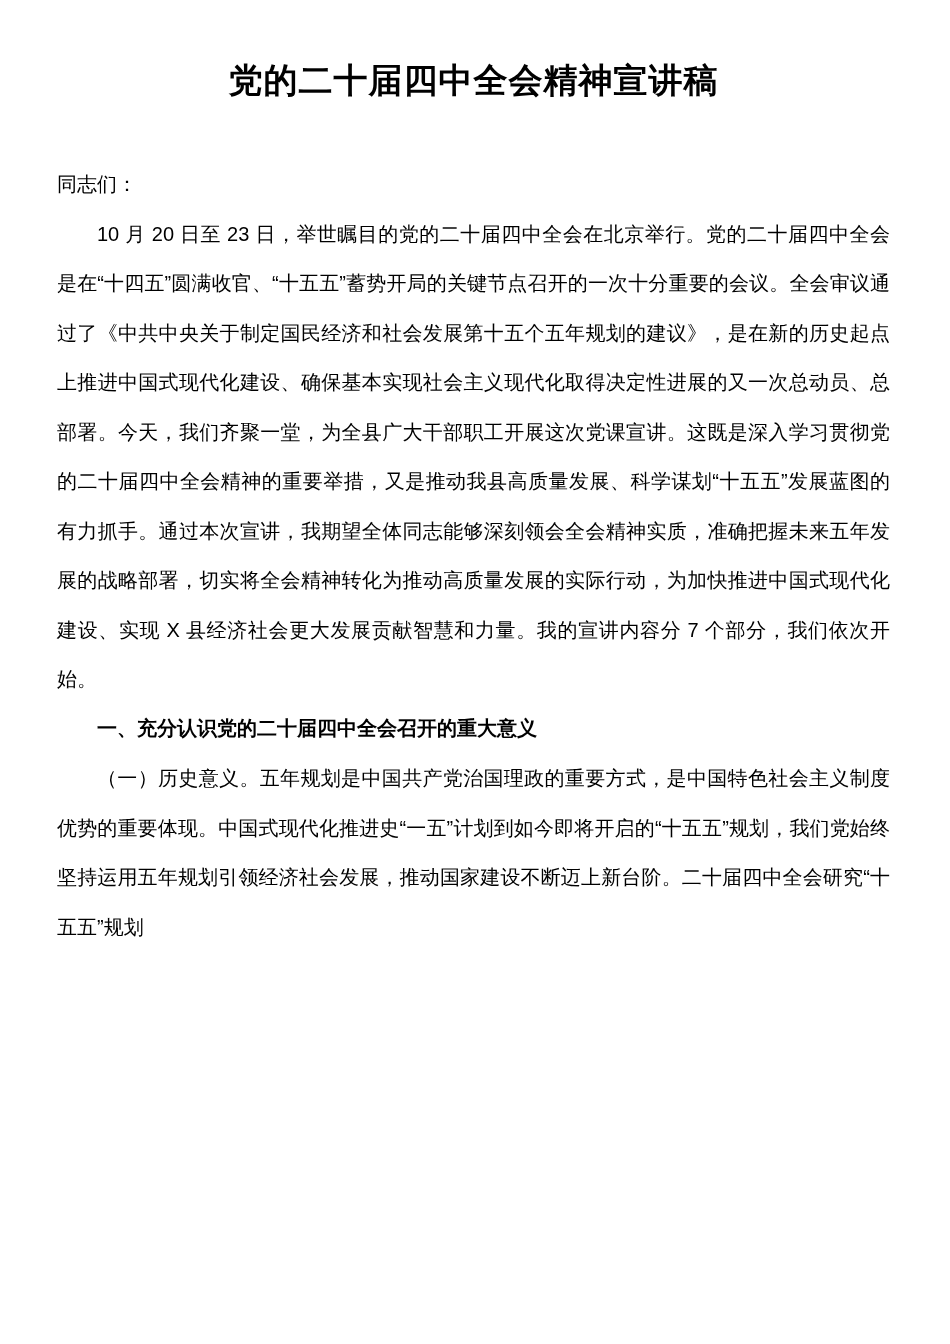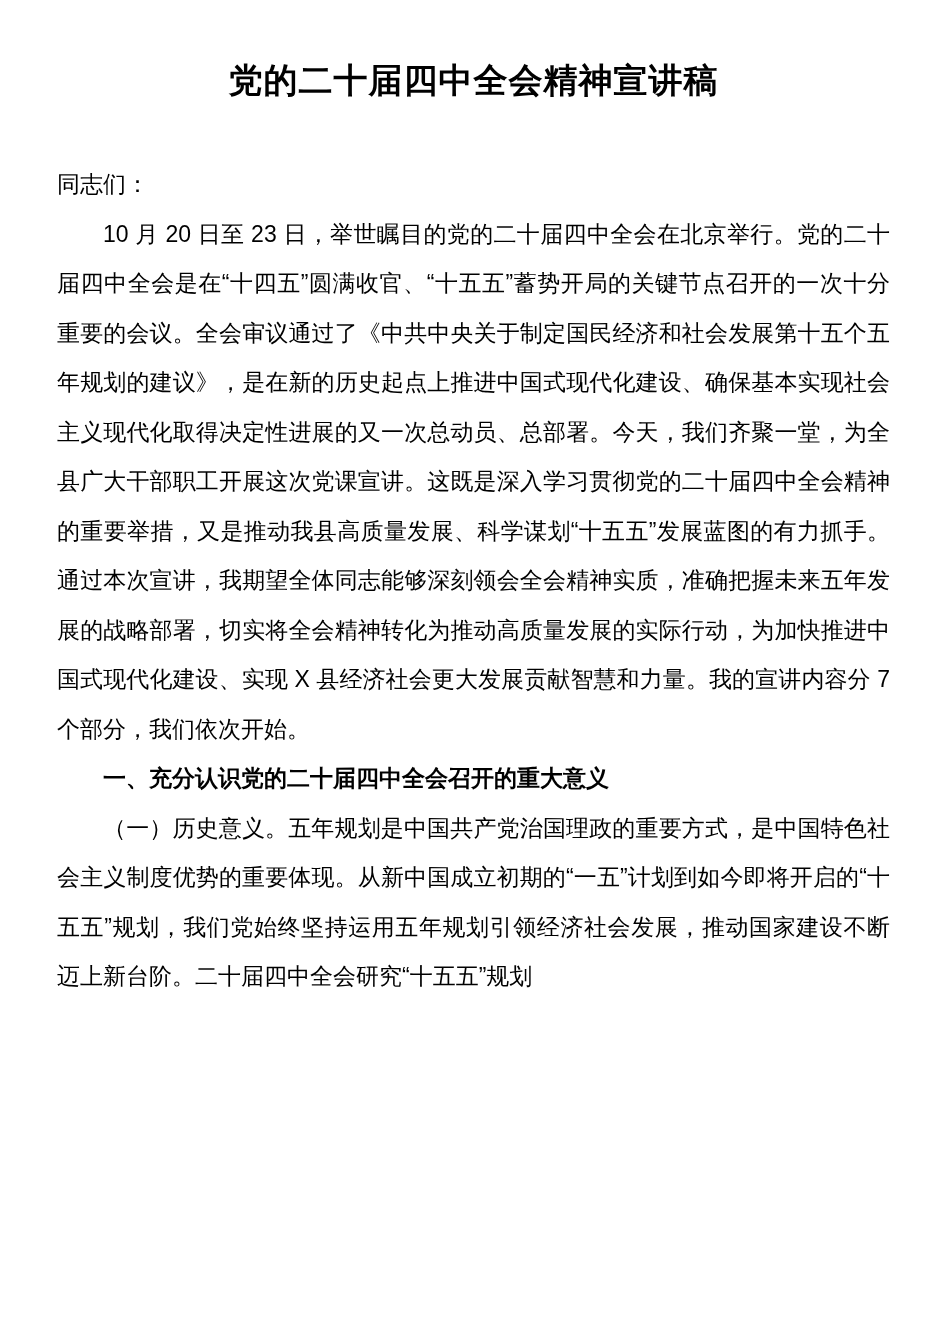--- a/index.html
+++ b/index.html
@@ -24,47 +24,48 @@
   .doc-title {
     margin: 0;
     font-size: 34px;
     font-weight: 700;
     line-height: 60px;
     text-align: center;
     letter-spacing: 1px;
   }
   .doc-body {
     margin-top: 50px;
-    font-size: 23px;
+    font-size: 20px;
     line-height: 49.5px;
     text-align: justify;
   }
   .doc-body p {
     margin: 0;
     padding: 0;
   }
   .salutation {
     text-indent: 0;
   }
   .para {
     text-indent: 2em;
   }
   .heading {
     font-weight: 700;
+    font-family: Liberation Mono, monospace;
   }
 </style>
 </head>
 <body>
 
 <div class="page">
   <h1 class="doc-title">党的二十届四中全会精神宣讲稿</h1>
 
   <div class="doc-body">
     <p class="salutation">同志们：</p>
 
     <p class="para">10 月 20 日至 23 日，举世瞩目的党的二十届四中全会在北京举行。党的二十届四中全会是在“十四五”圆满收官、“十五五”蓄势开局的关键节点召开的一次十分重要的会议。全会审议通过了《中共中央关于制定国民经济和社会发展第十五个五年规划的建议》，是在新的历史起点上推进中国式现代化建设、确保基本实现社会主义现代化取得决定性进展的又一次总动员、总部署。今天，我们齐聚一堂，为全县广大干部职工开展这次党课宣讲。这既是深入学习贯彻党的二十届四中全会精神的重要举措，又是推动我县高质量发展、科学谋划“十五五”发展蓝图的有力抓手。通过本次宣讲，我期望全体同志能够深刻领会全会精神实质，准确把握未来五年发展的战略部署，切实将全会精神转化为推动高质量发展的实际行动，为加快推进中国式现代化建设、实现 X 县经济社会更大发展贡献智慧和力量。我的宣讲内容分 7 个部分，我们依次开始。</p>
 
     <p class="para heading">一、充分认识党的二十届四中全会召开的重大意义</p>
 
 
-    <p class="para">（一）历史意义。五年规划是中国共产党治国理政的重要方式，是中国特色社会主义制度优势的重要体现。从新中国成立初期的“一五”计划到如今即将开启的“十五五”规划，我们党始终坚持运用五年规划引领经济社会发展，推动国家建设不断迈上新台阶。二十届四中全会研究“十五五”规划</p>
+    <p class="para">（一）历史意义。五年规划是中国共产党治国理政的重要方式，是中国特色社会主义制度优势的重要体现。中国式现代化推进史“一五”计划到如今即将开启的“十五五”规划，我们党始终坚持运用五年规划引领经济社会发展，推动国家建设不断迈上新台阶。二十届四中全会研究“十五五”规划</p>
   </div>
 </div>
 
 </body></html>

